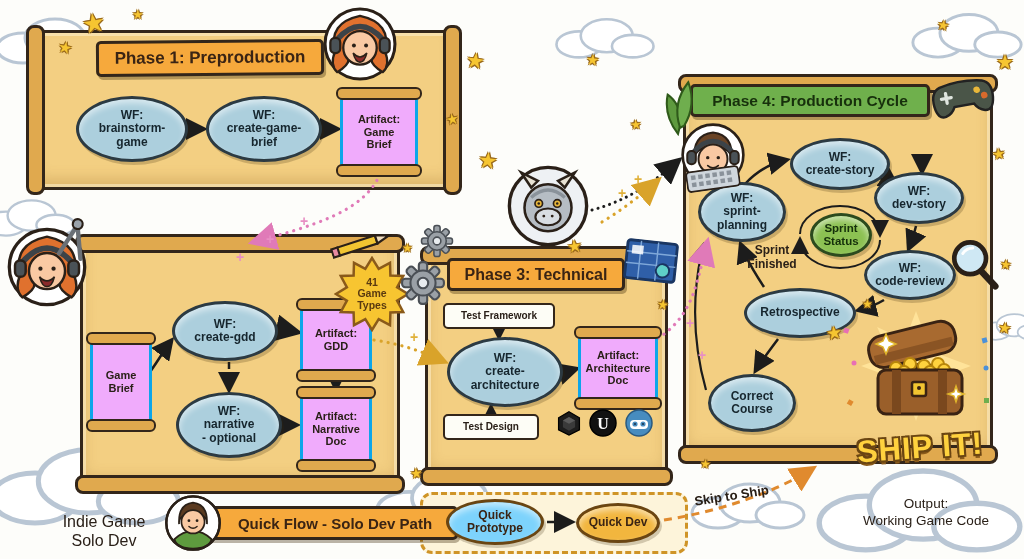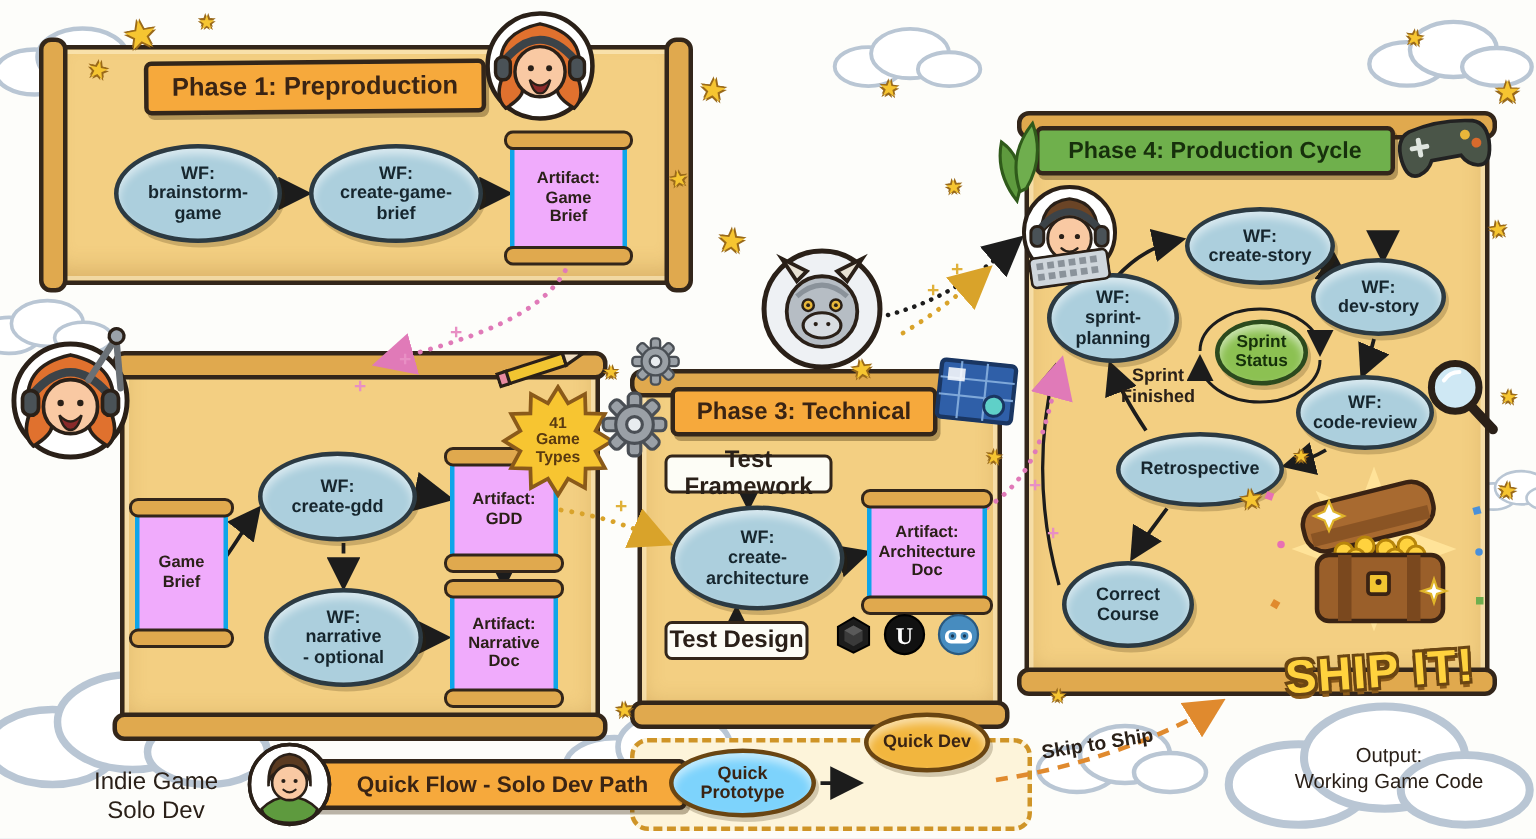--- a/index.html
+++ b/index.html
@@ -30,21 +30,21 @@
 .enode.green{background:#8cc152;border-color:#2c4a1e;color:#15300a}
 .enode.gold{background:#7dd3fc;border-color:#6a4512;color:#3a2414}
 .enode.goldd{background:#f2b63e;border-color:#6a4512;color:#3a2414}
 .snode{position:absolute;z-index:3;display:flex;align-items:center;justify-content:center;text-align:center;
   background:#f0abfc;border:3px solid #0ea5e9;border-radius:4px;font-weight:bold;font-size:11px;
   line-height:1.15;white-space:pre-line;color:#2a2018}
 .snode::before,.snode::after{content:"";position:absolute;left:-7px;right:-7px;height:9px;
   background:#e0a94e;border:2.5px solid #33261a;border-radius:6px}
 .snode::before{top:-8px}.snode::after{bottom:-8px}
 .rnode{position:absolute;z-index:3;display:flex;align-items:center;justify-content:center;text-align:center;
-  background:#fdfdf6;border:2.5px solid #33261a;border-radius:5px;font-weight:bold;font-size:16px;
+  background:#fdfdf6;border:2.5px solid #33261a;border-radius:5px;font-weight:bold;font-size:10px;
   line-height:1.15;white-space:pre-line}
 .flabel{position:absolute;z-index:4;font-weight:bold;font-size:12px;line-height:1.15;text-align:center;
   white-space:pre-line;color:#2a2018}
 .avatar,.icon{position:absolute;z-index:5}
 .arrows{position:absolute;left:0;top:0;z-index:2;pointer-events:none}
 .dashedbox{position:absolute;z-index:2;border:3px dashed #cf9427;border-radius:12px;background:#fdf4da}
 .badge{position:absolute;z-index:4}
 .badge-text{position:absolute;inset:0;display:flex;align-items:center;justify-content:center;text-align:center;
   font-weight:bold;font-size:10.5px;line-height:1.05;color:#5a3a10;white-space:pre-line}
 .shipit{position:absolute;z-index:6;font-weight:bold;font-size:31px;letter-spacing:1px;color:#ffd23e;
@@ -236,21 +236,21 @@
 Finished</div>
   <div class="enode" style="left:744px;top:288px;width:112px;height:50px">Retrospective</div>
   <div class="enode" style="left:708px;top:374px;width:88px;height:58px">Correct
 Course</div>
 
   <div class="banner" style="left:178px;top:506px;width:280px;height:34px;font-size:15px;padding-left:34px">Quick Flow - Solo Dev Path</div>
   <div class="caption" style="left:52px;top:512px;width:104px;font-size:16px;line-height:1.2">Indie Game
 Solo Dev</div>
   <div class="enode gold" style="left:446px;top:499px;width:98px;height:46px">Quick
 Prototype</div>
-  <div class="enode goldd" style="left:576px;top:475px;width:84px;height:40px">Quick Dev</div>
+  <div class="enode goldd" style="left:576px;top:503px;width:84px;height:40px">Quick Dev</div>
   <div class="skiplabel" style="left:694px;top:488px">Skip to Ship</div>
 
   <div class="shipit" style="left:834px;top:430px;width:172px">SHIP IT!</div>
   <div class="caption" style="left:844px;top:496px;width:164px;font-size:13.5px;line-height:1.25">Output:
 Working Game Code</div>
 
   <svg class="avatar" style="left:322px;top:6px;width:76px;height:76px" viewBox="0 0 100 100">
     <circle cx="50" cy="50" r="46" fill="#fff" stroke="#2a2018" stroke-width="4"></circle>
     <path d="M17,60 Q8,22 50,13 Q92,22 83,60 Q90,78 80,87 Q65,78 65,70 Q50,80 35,70 Q35,78 20,87 Q10,78 17,60 Z" fill="#e0712e" stroke="#2a2018" stroke-width="3"></path>
     <circle cx="50" cy="55" r="22" fill="#f9c9a3" stroke="#2a2018" stroke-width="3"></circle>

